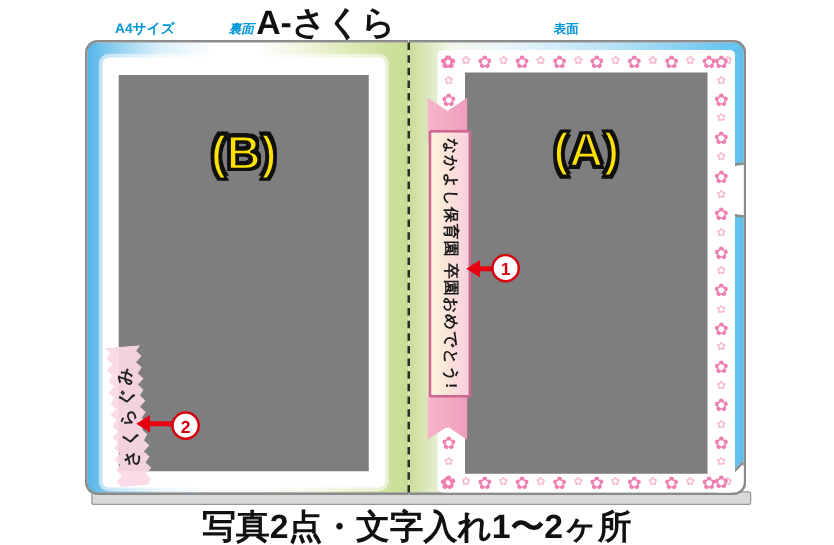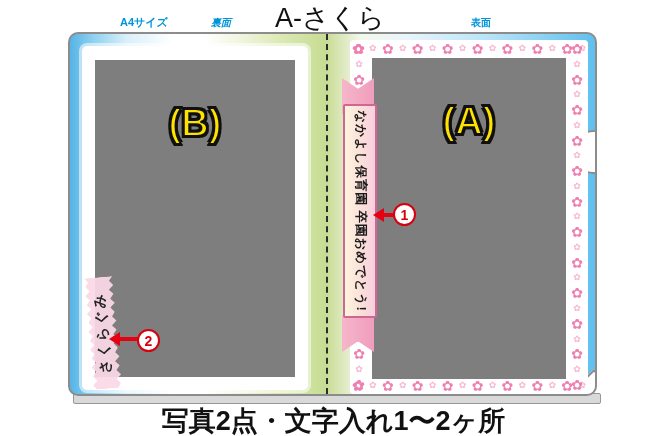--- a/index.html
+++ b/index.html
@@ -1,22 +1,22 @@
 <!DOCTYPE html>
 <html><head>
 <meta charset="utf-8">
 <style>
   html,body{margin:0;padding:0;background:#ffffff;}
   #stage{position:relative;width:667px;height:436px;background:#ffffff;overflow:hidden;
          font-family:"Liberation Sans","DejaVu Sans",sans-serif;}
   .abs{position:absolute;}
 
   
-  .small-blue{color:#0095d8;font-weight:bold;font-size:11px;margin-left:28px;}
-  #title{left:205px;top:0px;width:180px;text-align:right;font-size:27px;font-weight:normal;color:#111;letter-spacing:0px;}
+  .small-blue{color:#0095d8;font-weight:bold;font-size:11px;}
+  #title{left:205px;top:0px;width:180px;text-align:left;font-size:27px;font-weight:bold;color:#111;letter-spacing:0px;}
 
   
   #bottom-strip{left:73px;top:393px;width:526px;height:9px;background:#d9d9d9;border:1px solid #979797;border-radius:2px;}
 
   
   #panel-b{left:68px;top:32px;width:259px;height:364px;border:2px solid #8c8c8c;border-right:none;
     border-radius:10px 0 0 10px;box-sizing:border-box;
     background:linear-gradient(90deg,#55b4e7 0%,#8fd0f0 9%,#d9effa 22%,#ffffff 40%,#ffffff 52%,#f1f5e0 66%,#dce9b4 82%,#c6dc92 100%);}
   #panel-a{left:327px;top:32px;width:270px;height:364px;border:2px solid #8c8c8c;border-left:none;
     border-radius:0 10px 10px 0;box-sizing:border-box;overflow:hidden;

